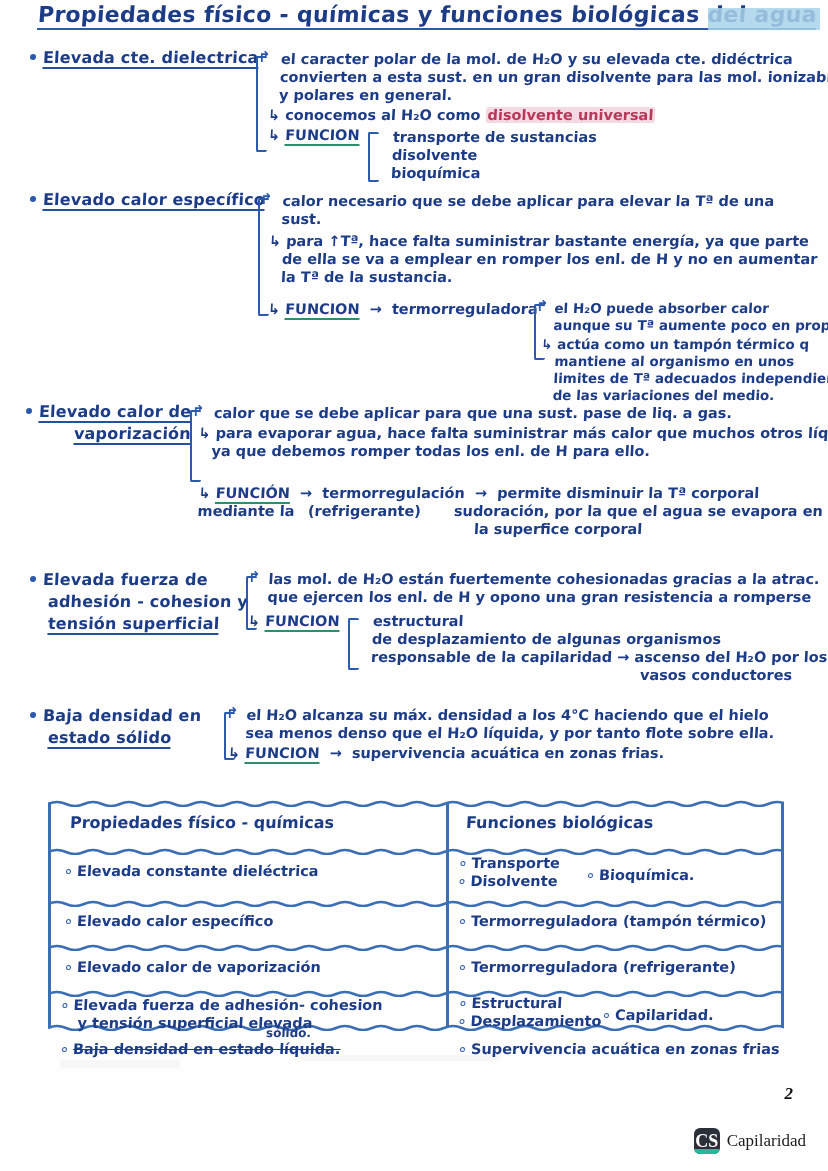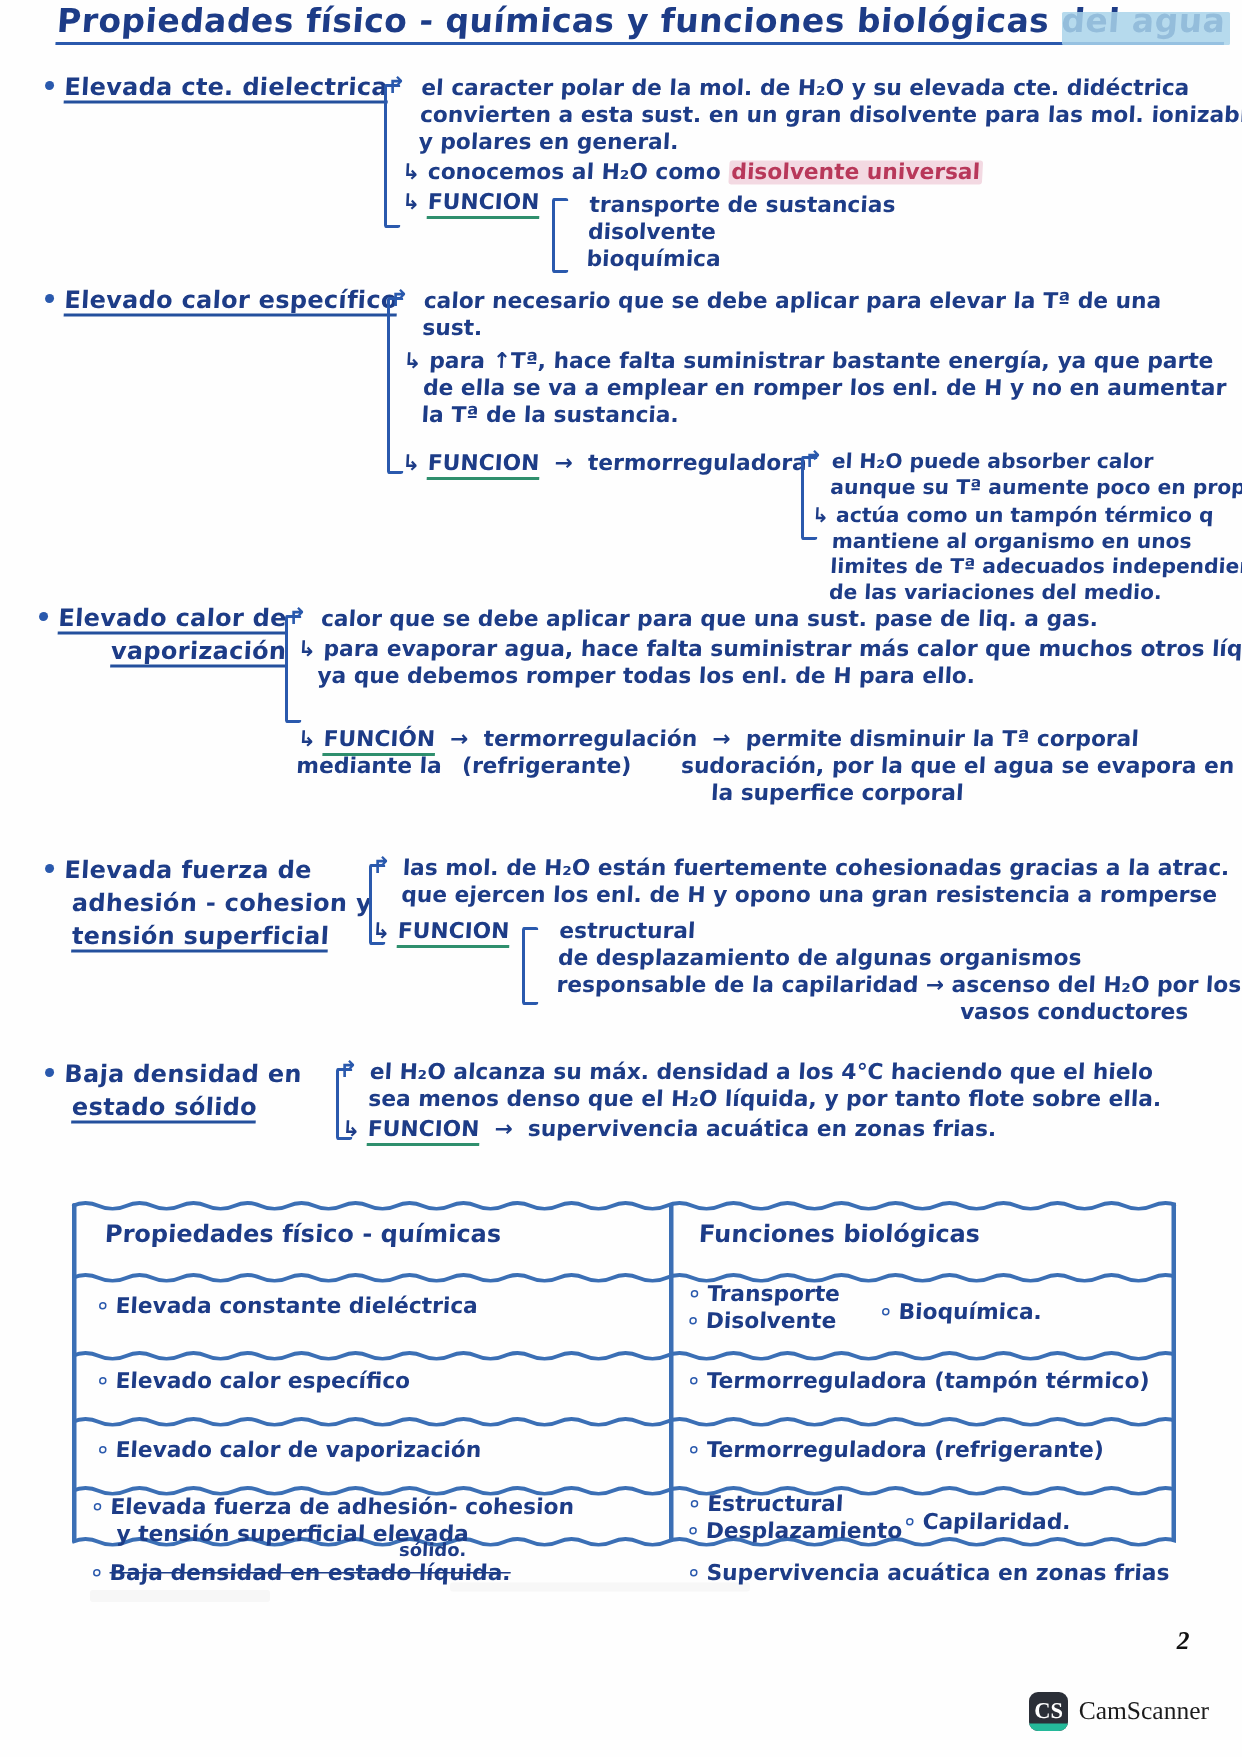--- a/index.html
+++ b/index.html
@@ -113,21 +113,21 @@
     right:35px;top:1084px;font-family:"Liberation Serif",serif;
     font-size:17px;font-weight:700;color:#111;font-style:italic;
   }
   #cam{
     position:absolute;right:22px;top:1128px;
     display:flex;align-items:center;gap:7px;
   }
   #cslogo{
     width:26px;height:26px;border-radius:6px;
     background:#2b2f38;color:#fff;
-    font-family:"Liberation Serif",serif;font-weight:700;font-size:15px;
+    font-family:"Liberation Serif",serif;font-weight:700;font-size:18px;
     display:flex;align-items:center;justify-content:center;
     position:relative;overflow:hidden;
   }
   #cslogo:after{
     content:"";position:absolute;left:0;right:0;bottom:0;height:5px;
     background:#25b99a;
   }
   #camtext{
     font-family:"Liberation Serif",serif;font-size:17px;color:#1b1b1b;
   }
@@ -362,16 +362,16 @@
     </div>
     <div class="cell" style="left:412px;top:240px;">
       <span class="cbul"></span><span>Supervivencia acuática en zonas frias</span>
     </div>
   </div>
 
   <div class="abs" id="pagenum">2</div>
 
   <div id="cam">
     <div id="cslogo">CS</div>
-    <div id="camtext">CamScanner</div>
+    <div id="camtext">Capilaridad</div>
   </div>
 
 </div>
 
 </body></html>

